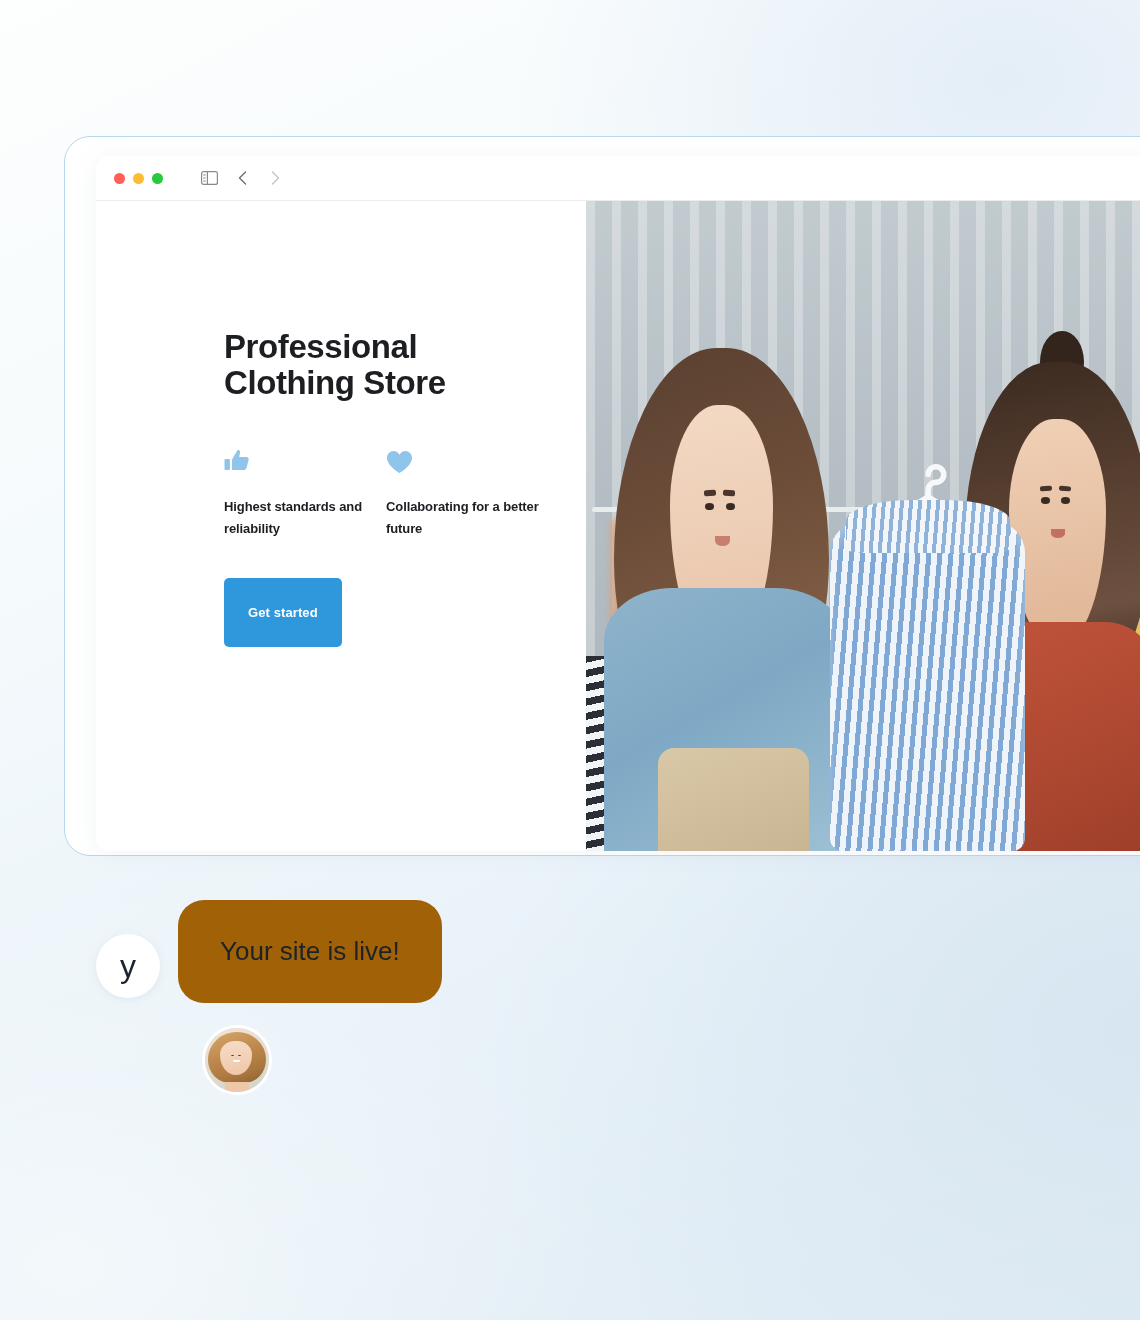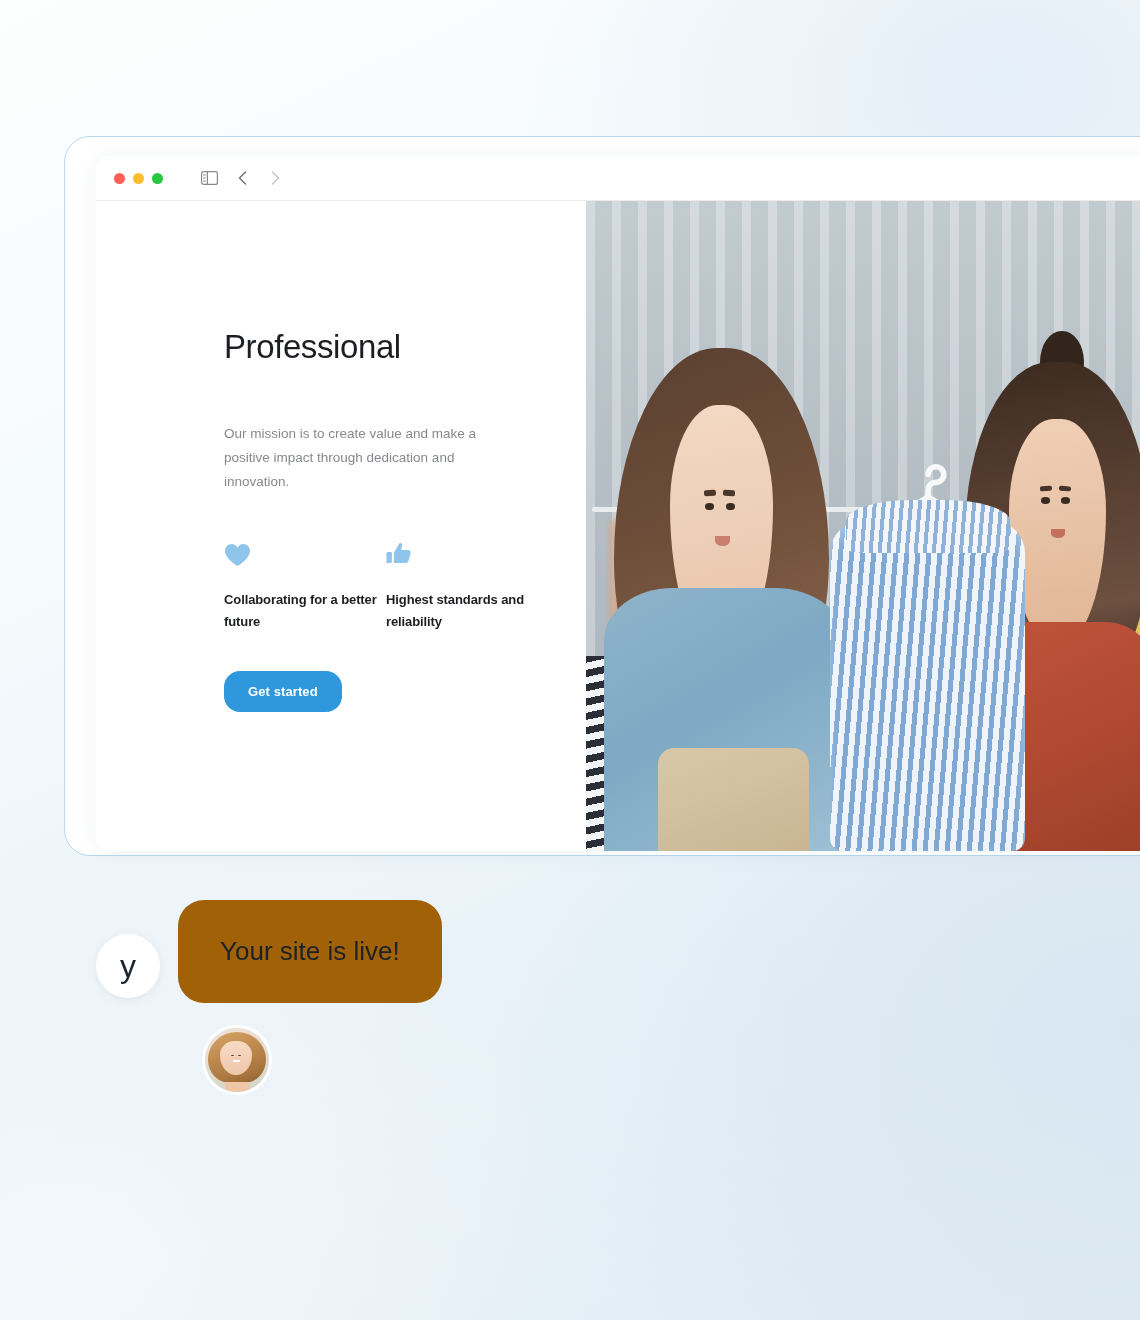--- a/index.html
+++ b/index.html
@@ -82,21 +82,21 @@
   
   .site { display: flex; height: 650px; background: #fff; }
   .site-left { width: 490px; flex: 0 0 490px; position: relative; }
   .site-right { flex: 1 1 auto; position: relative; overflow: hidden; background: #b4bec2; }
 
   .hero-copy { position: absolute; left: 128px; top: 128px; width: 330px; }
 
   .hero-title {
     font-size: 33px;
     line-height: 1.09;
-    font-weight: normal;
+    font-weight: bold;
     color: #1c1e22;
     letter-spacing: -.4px;
   }
   .hero-sub {
     margin-top: 21px;
     font-size: 13.5px;
     line-height: 1.78;
     color: #86888c;
     width: 285px;
   }
@@ -113,22 +113,22 @@
   }
 
   .cta {
     margin-top: 38px;
     display: inline-block;
     background: #2f98dd;
     color: #fff;
     font-size: 13px;
     font-weight: bold;
     border: none;
-    border-radius: 16px;
-    padding: 13px 24px;
+    border-radius: 5px;
+    padding: 27px 24px;
     cursor: pointer;
     letter-spacing: .1px;
     text-align: center;
   }
 
   
   .photo { position: absolute; inset: 0; overflow: hidden; }
   .ph-bg {
     position: absolute; inset: 0;
     background:
@@ -341,43 +341,42 @@
     </div>
 
   </div>
 
   <div class="site">
 
     <div class="site-left">
       <div class="hero-copy">
         <h1 class="hero-title">
           <span>Professional</span><br>
-          <br>
+          <span>Clothing Store</span><br>
         </h1>
 
-        <p class="hero-sub">Our mission is to create value and make a positive impact through dedication and innovation.</p>
 
         <div class="features">
-          <div class="feature">
-            <div class="feat-icon">
-              <svg width="27" height="24" viewBox="0 0 27 24" fill="none">
-                <path d="M13.5 23 C13.5 23 1 15.6 1 7.9 C1 3.9 4 1 7.6 1 C10.1 1 12.3 2.5 13.5 4.7 C14.7 2.5 16.9 1 19.4 1 C23 1 26 3.9 26 7.9 C26 15.6 13.5 23 13.5 23 Z" fill="#8fc5ea"></path>
-              </svg>
-            </div>
-            <div class="feat-label">Collaborating for a better future</div>
-          </div>
-
           <div class="feature">
             <div class="feat-icon">
               <svg width="26" height="26" viewBox="0 0 26 26" fill="none">
                 <rect x="0.5" y="11" width="5.4" height="11" rx="1" fill="#8fc5ea"></rect>
                 <path d="M8 22 V11.4 L13.4 2.2 C14.9 1.5 16.4 2.6 16.1 4.3 L15.2 9.1 H22.4 C24 9.1 25.1 10.6 24.6 12.1 L22.4 20.2 C22 21.4 21 22 19.8 22 Z" fill="#8fc5ea"></path>
               </svg>
             </div>
             <div class="feat-label">Highest standards and reliability</div>
+          </div>
+
+          <div class="feature">
+            <div class="feat-icon">
+              <svg width="27" height="24" viewBox="0 0 27 24" fill="none">
+                <path d="M13.5 23 C13.5 23 1 15.6 1 7.9 C1 3.9 4 1 7.6 1 C10.1 1 12.3 2.5 13.5 4.7 C14.7 2.5 16.9 1 19.4 1 C23 1 26 3.9 26 7.9 C26 15.6 13.5 23 13.5 23 Z" fill="#8fc5ea"></path>
+              </svg>
+            </div>
+            <div class="feat-label">Collaborating for a better future</div>
           </div>
         </div>
 
         <button class="cta">Get started</button>
       </div>
     </div>
 
     <div class="site-right">
       <div class="photo">
         <div class="ph-bg"></div>

